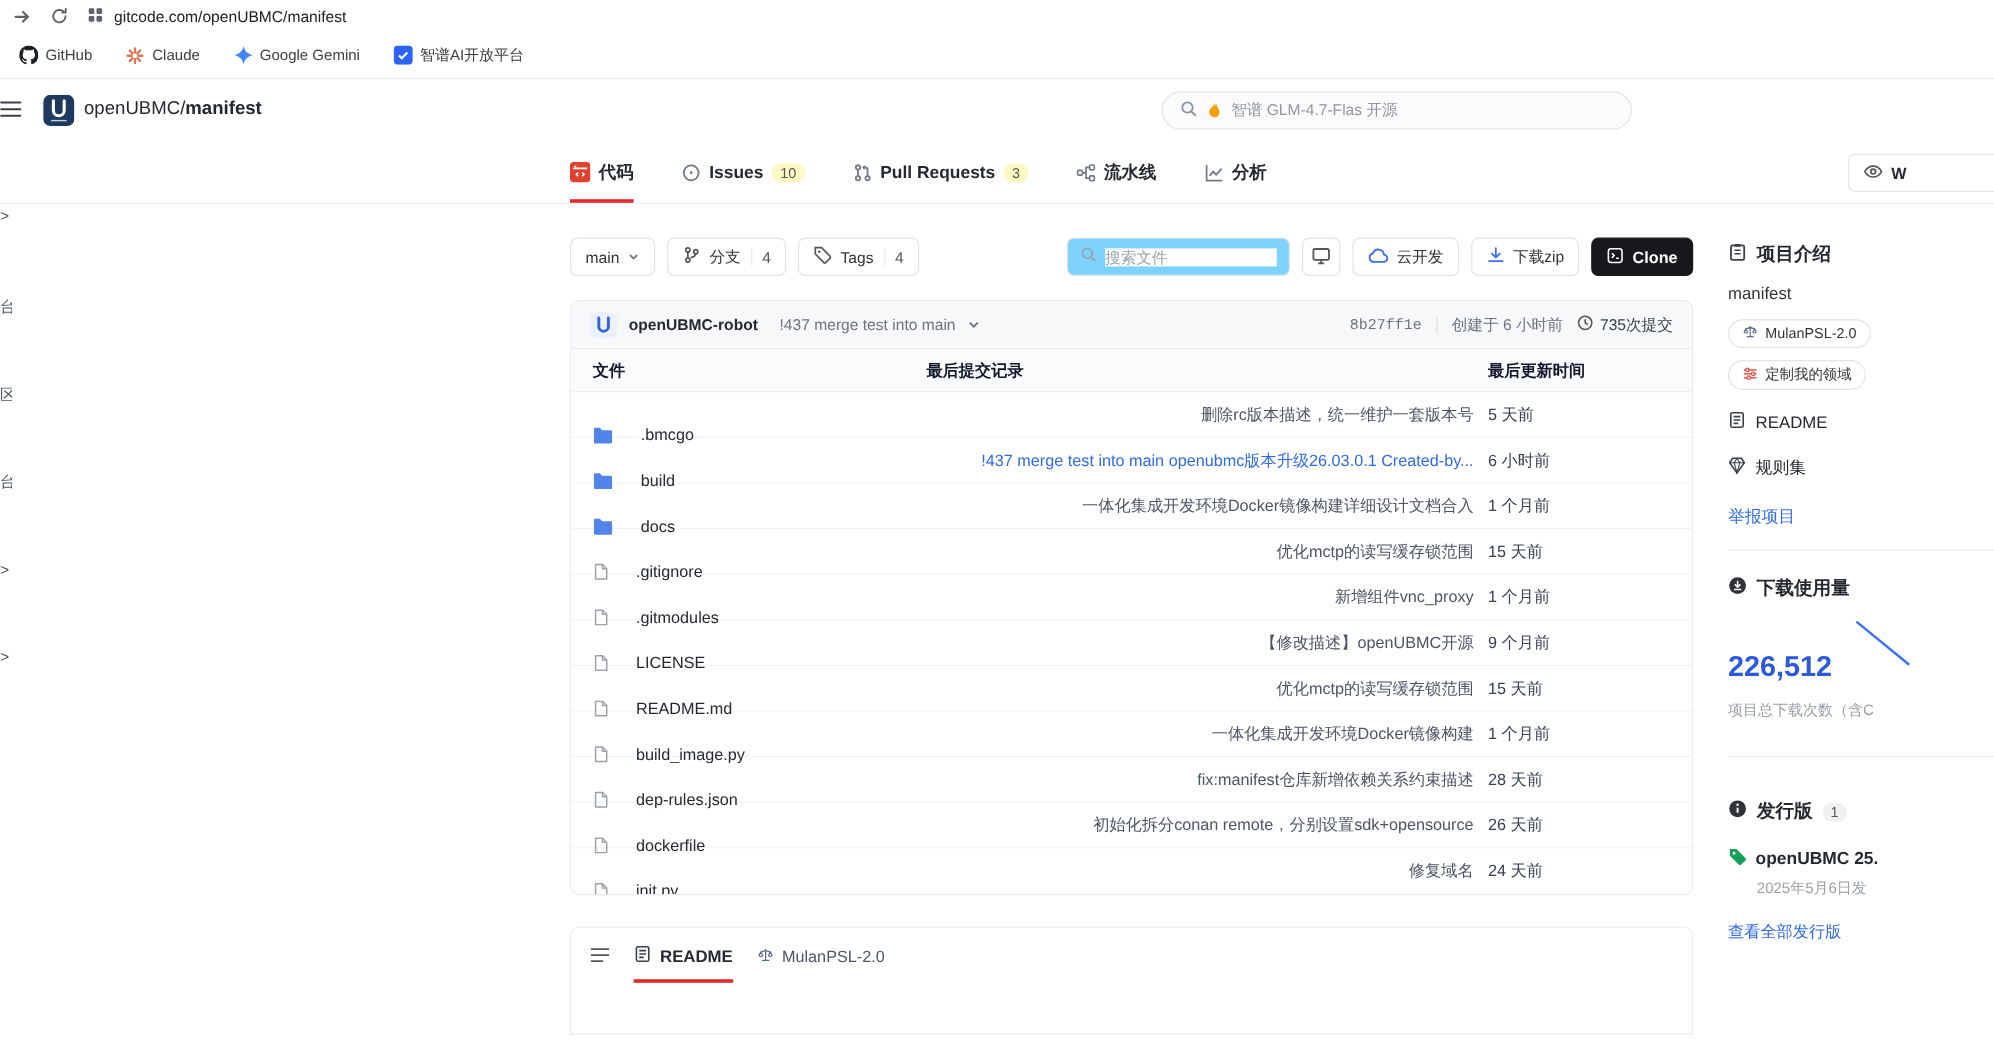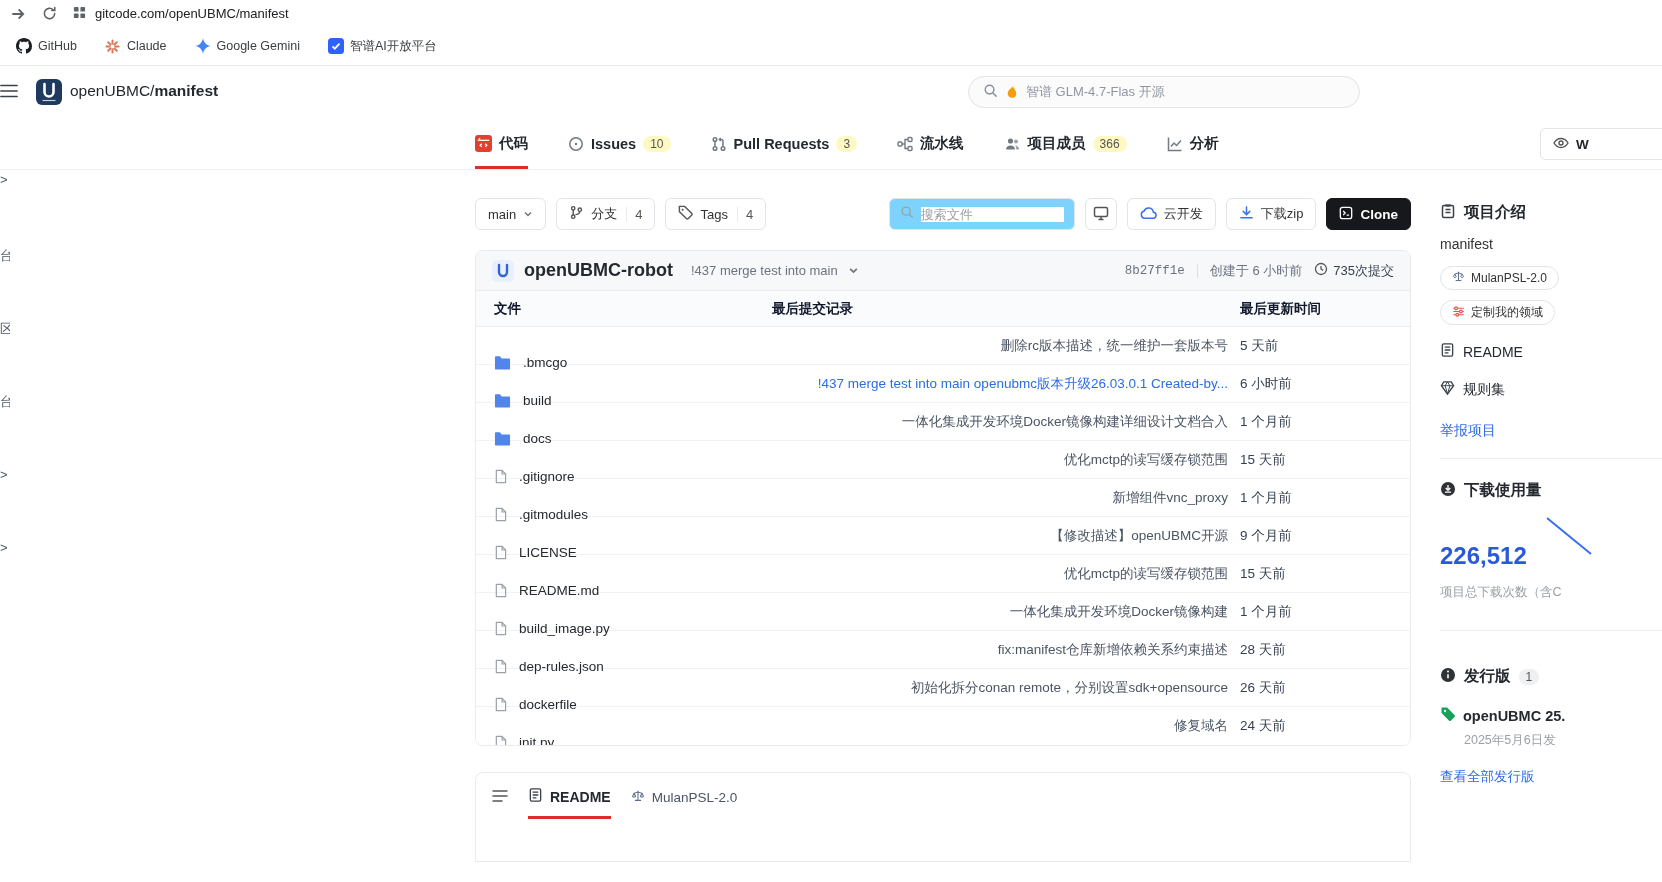--- a/index.html
+++ b/index.html
@@ -56,35 +56,35 @@
   .toolbar-search input { border:none; outline:none; width:100%; font-size:13px; color:#333;
     font-family:"Liberation Sans",sans-serif; }
   .toolbar-search input::placeholder { color:#9aa1a9; }
   .icon-btn { width:32px; padding:0; justify-content:center; }
   .clone-btn { background:#17181c; border-color:#17181c; color:#fff; font-weight:600; font-size:13.5px; }
 
   .repo-card { margin-top:20px; border:1px solid #e9ebee; border-radius:8px; overflow:hidden; background:#fff; }
   .commit-bar { height:40px; background:#f7f8fa; display:flex; align-items:center;
     padding:0 16px; gap:10px; border-bottom:1px solid #ececef; font-size:13px; }
   .avatar { display:inline-flex; }
-  .commit-author { font-weight:700; font-size:18px; color:#24292f; cursor:pointer; }
+  .commit-author { font-weight:700; font-size:13px; color:#24292f; cursor:pointer; }
   .commit-msg { color:#6b7280; margin-left:8px; cursor:pointer; }
   .chev { display:inline-flex; cursor:pointer; }
   .commit-right { margin-left:auto; display:flex; align-items:center; gap:12px; color:#6b7280; }
   .hash { font-family:"Liberation Mono","DejaVu Sans Mono",monospace; font-size:12.5px; cursor:pointer; }
   .vsep { width:1px; height:14px; background:#dcdfe3; }
   .commit-count { display:flex; align-items:center; gap:5px; color:#374151; cursor:pointer; }
 
   .file-header { display:grid; grid-template-columns:278px 468px 1fr; align-items:center;
     height:36px; background:#fafbfc; border-bottom:1px solid #ececef; padding:0 18px;
     font-weight:700; font-size:13.5px; color:#0f172a; }
   .file-row { display:grid; grid-template-columns:278px 468px 1fr; align-items:center;
     height:38px; border-bottom:1px solid #f1f2f4; padding:0 18px; font-size:13.5px; background:#fff; }
   .file-row:last-child { border-bottom:none; }
-  .cell-name { display:flex; align-items:flex-end; gap:12px; color:#24292f; overflow:hidden; white-space:nowrap;margin-top:33px; }
+  .cell-name { display:flex; align-items:flex-end; gap:23px; color:#24292f; overflow:hidden; white-space:nowrap;margin-top:33px; }
   .fic { display:inline-flex; flex:none; }
   .fname { cursor:pointer; overflow:hidden; text-overflow:ellipsis; }
   .cell-msg { color:#4b5563; white-space:nowrap; overflow:hidden; text-overflow:ellipsis;
     padding-right:12px; cursor:pointer;text-align:right; }
   .cell-msg.link { color:#2e6be6; }
   .cell-time { color:#374151; }
 
   .readme-card { margin-top:26px; height:90px; border:1px solid #e9ebee; border-radius:8px 8px 0 0;
     display:flex; align-items:flex-start; gap:20px; padding:14px 16px 0; background:#fff; }
   .readme-tab { display:flex; align-items:center; gap:7px; font-weight:700; font-size:14px;
@@ -244,32 +244,20 @@
               <rect x="1" y="6" width="4" height="4" rx="1"></rect>
               <rect x="11" y="1.5" width="4" height="4" rx="1"></rect>
               <rect x="11" y="10.5" width="4" height="4" rx="1"></rect>
               <path d="M5 8h3M8 8V3.5h3M8 8v4.5h3"></path>
             </svg>
           </span>
           <span class="tab-label">流水线</span>
         </div>
         <div class="tab">
           <span class="tab-ic">
-            <svg width="17" height="16" viewBox="0 0 16 16" fill="#737a82">
-              <circle cx="6" cy="5" r="2.6"></circle>
-              <path d="M1.5 13.5c0-2.5 2-4 4.5-4s4.5 1.5 4.5 4z"></path>
-              <circle cx="11.5" cy="5.5" r="2" opacity=".7"></circle>
-              <path d="M11 9.6c2 .1 3.6 1.5 3.6 3.9h-2.8z" opacity=".7"></path>
-            </svg>
-          </span>
-          <span class="tab-label">项目成员</span>
-          <span class="tab-badge">366</span>
-        </div>
-        <div class="tab">
-          <span class="tab-ic">
             <svg width="16" height="16" viewBox="0 0 16 16" fill="none" stroke="#737a82" stroke-width="1.5">
               <path d="M1.5 1.5v13h13"></path>
               <path d="M4 10.5L7 7l2.5 2.5L14 4.5"></path>
             </svg>
           </span>
           <span class="tab-label">分析</span>
         </div>
       </div>
     <div class="watch-btn">
       <span>

